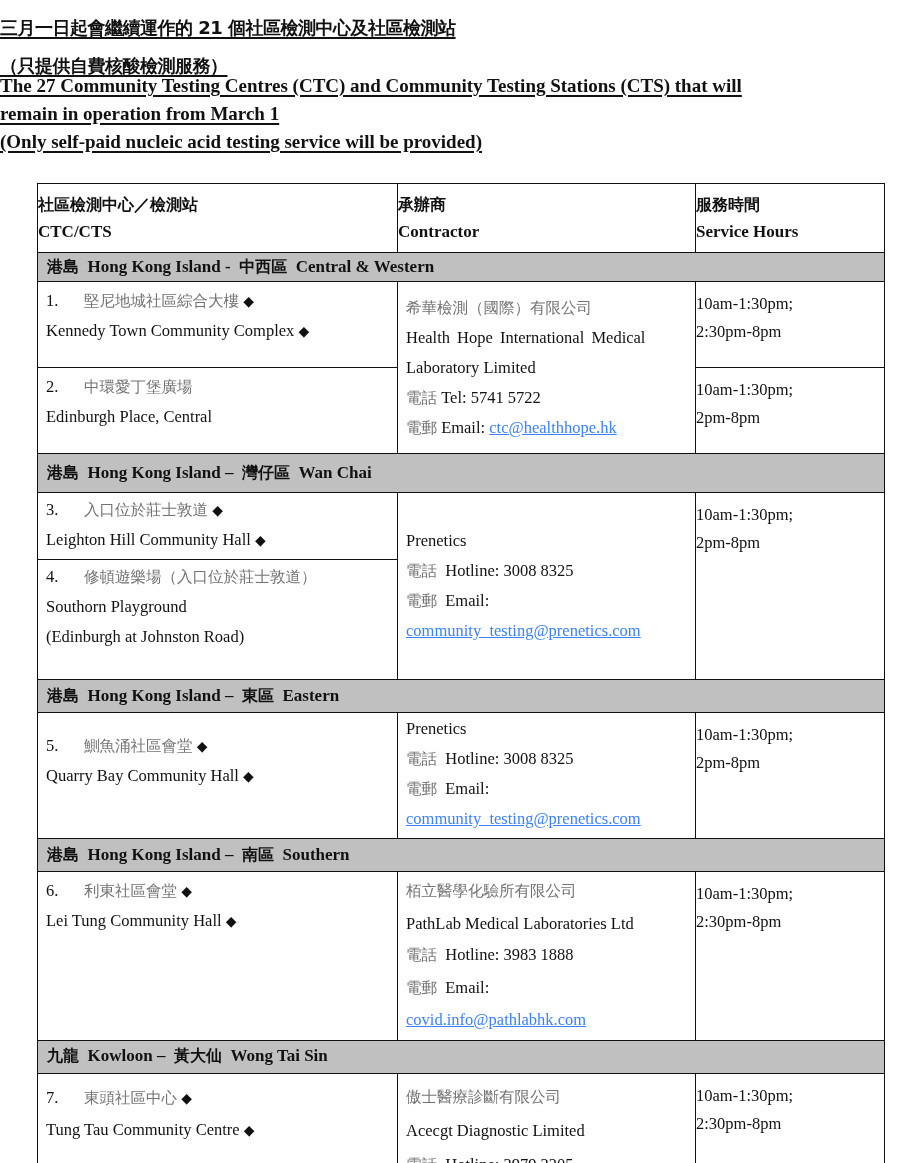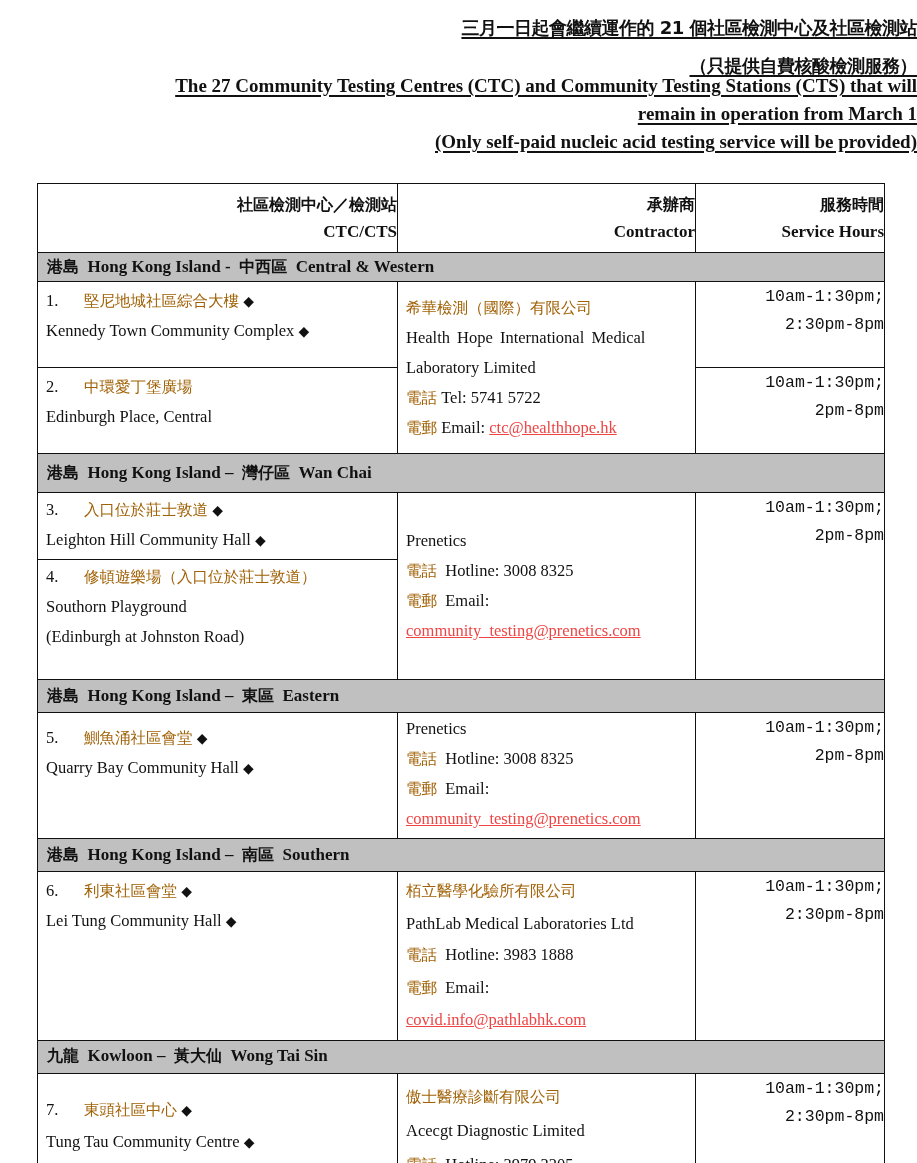--- a/index.html
+++ b/index.html
@@ -1,32 +1,32 @@
 <!DOCTYPE html>
 <html><head>
 <meta charset="utf-8">
 <style>
   html, body { margin:0; padding:0; background:#ffffff; }
   body { width:917px; height:1163px; overflow:hidden; position:relative; font-family:"Liberation Serif", "DejaVu Serif", serif; color:#111; }
-  .title { position:absolute; left:0; width:917px; text-align:right; font-weight:bold; font-size:19px; line-height:28px; }
+  .title { position:absolute; left:0; width:917px; text-align:left; font-weight:bold; font-size:19px; line-height:28px; }
   .title span { text-decoration:underline; text-decoration-thickness:2px; text-underline-offset:3px; }
   .t1 { top:14px; } .t2 { top:52px; } .t3 { top:72px; } .t4 { top:100px; } .t5 { top:128px; }
   .t1 span, .t2 span { font-family:"DejaVu Sans", sans-serif; font-size:18px; letter-spacing:-0.5px; }
 
   .tbl { position:absolute; left:37px; top:183px; width:847px; border-collapse:collapse; table-layout:fixed; font-size:16.5px; }
   .tbl td, .tbl th { border:1.5px solid #111; padding:0; vertical-align:top; }
-  .tbl th { font-weight:bold; text-align:right; height:68px; vertical-align:middle; line-height:27px; font-size:17px; }
+  .tbl th { font-weight:bold; text-align:left; height:68px; vertical-align:middle; line-height:27px; font-size:17px; }
   .tbl th .zh { font-family:"DejaVu Sans", sans-serif; font-size:16px; }
   .sec td { background:#c0c0c0; height:28px; font-weight:bold; font-size:17px; padding:0 9px; vertical-align:middle; }
   .sec .zh { font-family:"DejaVu Sans", sans-serif; font-size:16px; }
   .cell { padding:4px 8px; line-height:30px; }
-  .zhl { font-family:"DejaVu Sans", sans-serif; font-size:15.5px; color:#a16207; }
+  .zhl { font-family:"DejaVu Sans", sans-serif; font-size:15.5px; color:#737373; }
   .num { display:inline-block; width:38px; }
-  .hours { text-align:right; line-height:28px; padding-top:1px;font-family:Liberation Mono, monospace; }
-  a.lnk { color:#ef4444; text-decoration:underline; }
+  .hours { text-align:left; line-height:28px; padding-top:8px; }
+  a.lnk { color:#3b82f6; text-decoration:underline; }
   .diam { font-family:"DejaVu Sans", sans-serif; font-size:14px; }
 </style>
 </head>
 <body>
 
 <div class="title t1"><span>三月一日起會繼續運作的 21 個社區檢測中心及社區檢測站</span></div>
 <div class="title t2"><span>（只提供自費核酸檢測服務）</span></div>
 <div class="title t3"><span>The 27 Community Testing Centres (CTC) and Community Testing Stations (CTS) that will</span></div>
 <div class="title t4"><span>remain in operation from March 1</span></div>
 <div class="title t5"><span>(Only self-paid nucleic acid testing service will be provided)</span></div>
@@ -127,21 +127,21 @@
       <div>(Edinburgh at Johnston Road)</div>
     </div>
         </td>
   </tr>
 
   <tr class="sec">
     <td colspan="3" style="height:32px"><span class="zh">港島</span>&nbsp; <span>Hong Kong Island –</span>&nbsp; <span class="zh">東區</span>&nbsp; <span>Eastern</span></td>
   </tr>
   <tr style="height:120px">
     <td>
-          <div class="cell" style="padding-top:10px">
+          <div class="cell" style="padding-top:18px">
       <div><span class="num">5.</span><span class="zhl">鰂魚涌社區會堂</span> <span class="diam">◆</span></div>
       <div><span>Quarry Bay Community Hall</span> <span class="diam">◆</span></div>
     </div>
         </td>
     <td>
           <div class="cell" style="padding-top:1px">
       <div>Prenetics</div>
       <div><span class="zhl">電話</span>&nbsp; <span>Hotline: 3008 8325</span></div>
       <div><span class="zhl">電郵</span>&nbsp; <span>Email:</span></div>
       <div><a class="lnk">community_testing@prenetics.com</a></div>
@@ -180,21 +180,21 @@
             <div>2:30pm-8pm</div>
           </div>
         </td>
   </tr>
 
   <tr class="sec">
     <td colspan="3" style="height:32px"><span class="zh">九龍</span>&nbsp; <span>Kowloon –</span>&nbsp; <span class="zh">黃大仙</span>&nbsp; <span>Wong Tai Sin</span></td>
   </tr>
   <tr style="height:104px">
     <td>
-          <div class="cell" style="padding-top:20px;line-height:32px">
+          <div class="cell" style="padding-top:8px;line-height:32px">
       <div><span class="num">7.</span><span class="zhl">東頭社區中心</span> <span class="diam">◆</span></div>
       <div><span>Tung Tau Community Centre</span> <span class="diam">◆</span></div>
     </div>
         </td>
     <td>
           <div class="cell" style="padding-top:6px;line-height:34px">
       <div class="zhl">傲士醫療診斷有限公司</div>
       <div>Acecgt Diagnostic Limited</div>
       <div><span class="zhl">電話</span>&nbsp; <span>Hotline: 3979 3205</span></div>
     </div>

